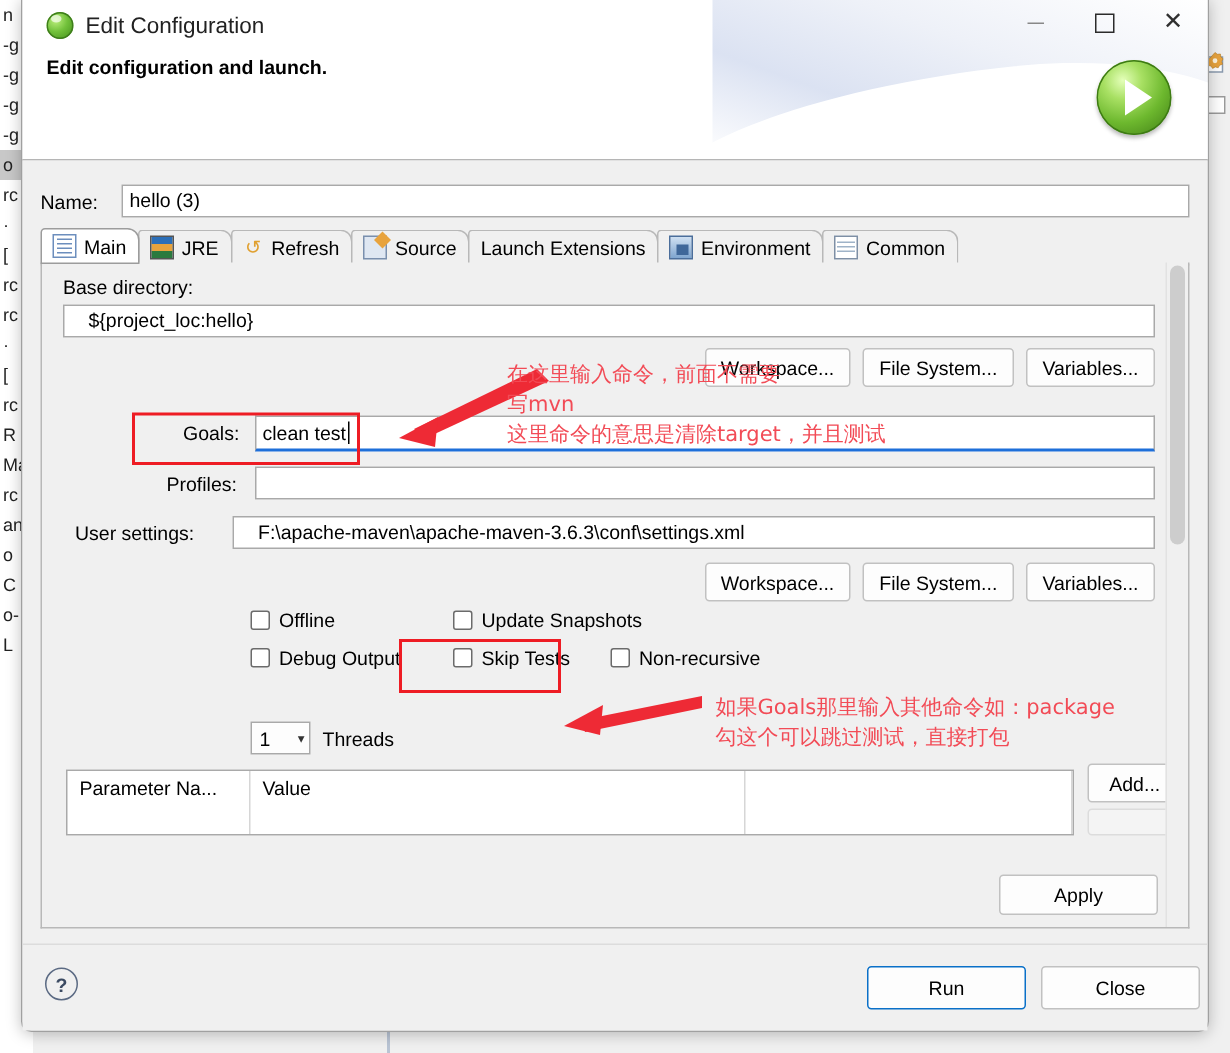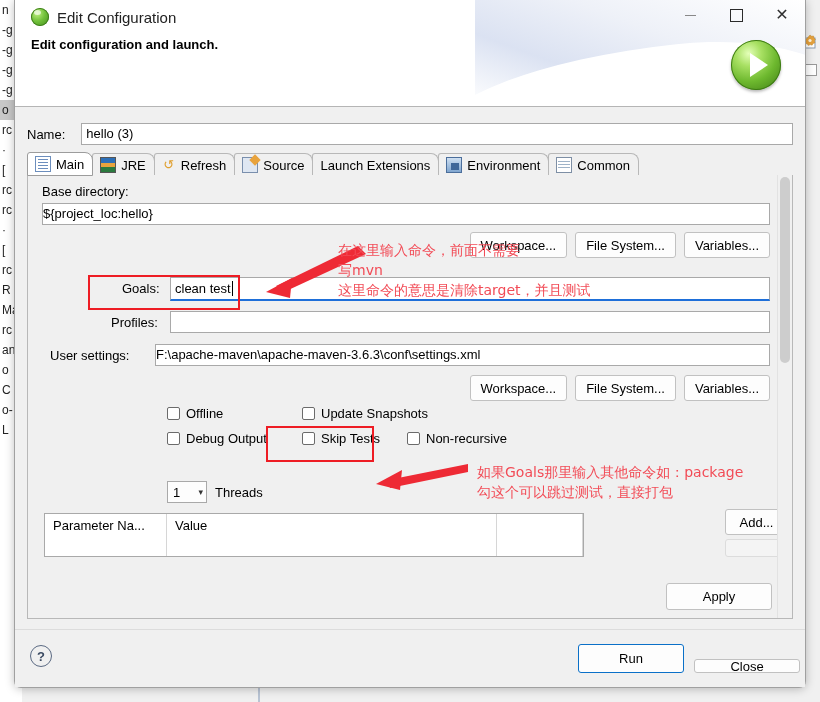--- a/index.html
+++ b/index.html
@@ -220,21 +220,21 @@
   }
   #vscroll-thumb {
     position: absolute; left: 2px; top: 2px; width: 10px; height: 186px;
     background: #cdcdcd; border-radius: 5px;
   }
 
   .lbl { font-size: 13px; color: #000; }
   .tbox {
     box-sizing: border-box; height: 22px;
     border: 1px solid #a9a9a9; background: #fff;
-    padding: 0 0; font-size: 13px; line-height: 20px;
+    padding: 0 16px; font-size: 13px; line-height: 20px;
     color: #000; overflow: hidden; white-space: nowrap;
   }
   .btn {
     box-sizing: border-box; height: 25px;
     border: 1px solid #c1c1c1; border-radius: 3px;
     background: #fdfdfd;
     font-size: 13px; color: #000;
     display: inline-flex; align-items: center; justify-content: center;
     padding: 0 10px;
     font-family: "Liberation Sans", sans-serif;
@@ -284,21 +284,21 @@
   #threads-row { position: absolute; left: 139px; top: 306px; display: flex; align-items: center; gap: 8px; }
   #threads-combo {
     width: 40px; height: 22px; box-sizing: border-box;
     border: 1px solid #a9a9a9; background: #fdfdfd;
     display: flex; align-items: center; justify-content: space-between;
     padding: 0 3px 0 5px; font-size: 13px;
   }
   #threads-combo .arrow { font-size: 9px; color: #333; }
 
   #param-table {
-    position: absolute; left: 16px; top: 338px; width: 540px; height: 44px;
+    position: absolute; left: 16px; top: 338px; width: 672px; height: 44px;
     background: #fff; border: 1px solid #a9a9a9; box-sizing: border-box;
     display: flex;
   }
   #param-table .col { border-right: 1px solid #d6d6d6; height: 100%; box-sizing: border-box; }
   #col-name { width: 122px; }
   #col-value { width: 330px; }
   #col-rest { flex: 1; border-right: none; }
   #param-table .colhdr { padding: 4px 6px 0 8px; font-size: 13px; color: #000; white-space: nowrap; }
 
   #add-btn { position: absolute; left: 697px; top: 334px; width: 63px; height: 26px; }
@@ -316,21 +316,21 @@
     display: flex; align-items: center; justify-content: center;
     font-size: 13px; font-weight: bold; background: #f0f0f0;
   }
   #run-btn {
     position: absolute; right: 121px; bottom: 14px; width: 106px; height: 29px;
     border: 1px solid #0a70c8; border-radius: 3px; background: #fdfdfd;
     box-sizing: border-box; display:flex; align-items:center; justify-content:center;
     font-size: 13px;
   }
   #close-btn {
-    position: absolute; right: 5px; bottom: 14px; width: 106px; height: 14px;
+    position: absolute; right: 5px; bottom: 14px; width: 106px; height: 29px;
     border: 1px solid #c1c1c1; border-radius: 3px; background: #fdfdfd;
     box-sizing: border-box; display:flex; align-items:center; justify-content:center;
     font-size: 13px;
   }
   #footer-sep {
     position: absolute; left: 0; right: 0; bottom: 57px; height: 1px; background: #dcdcdc;
   }
 
   
   .anno-box {

